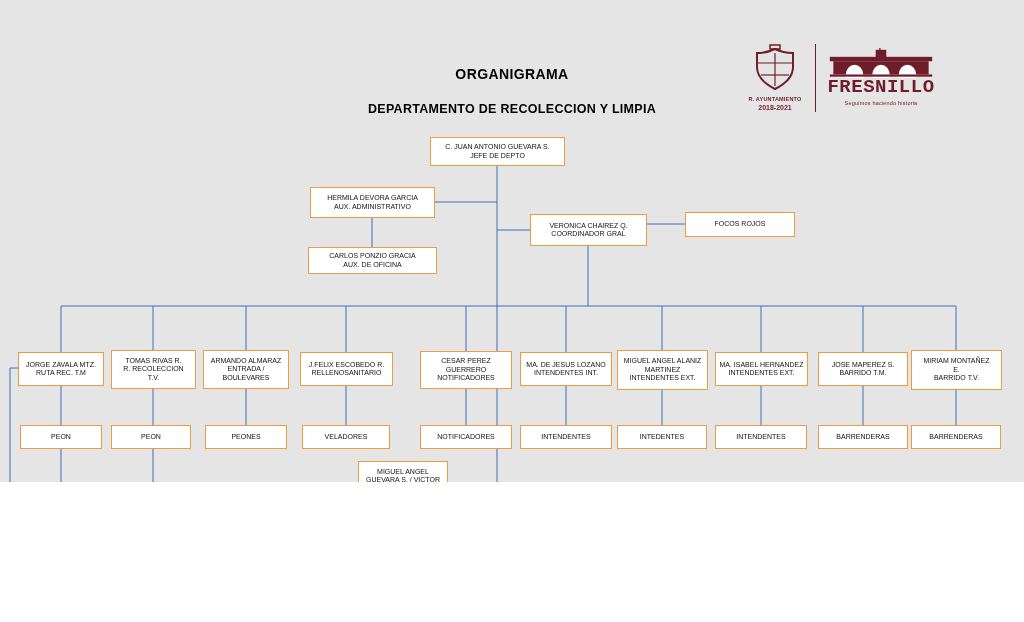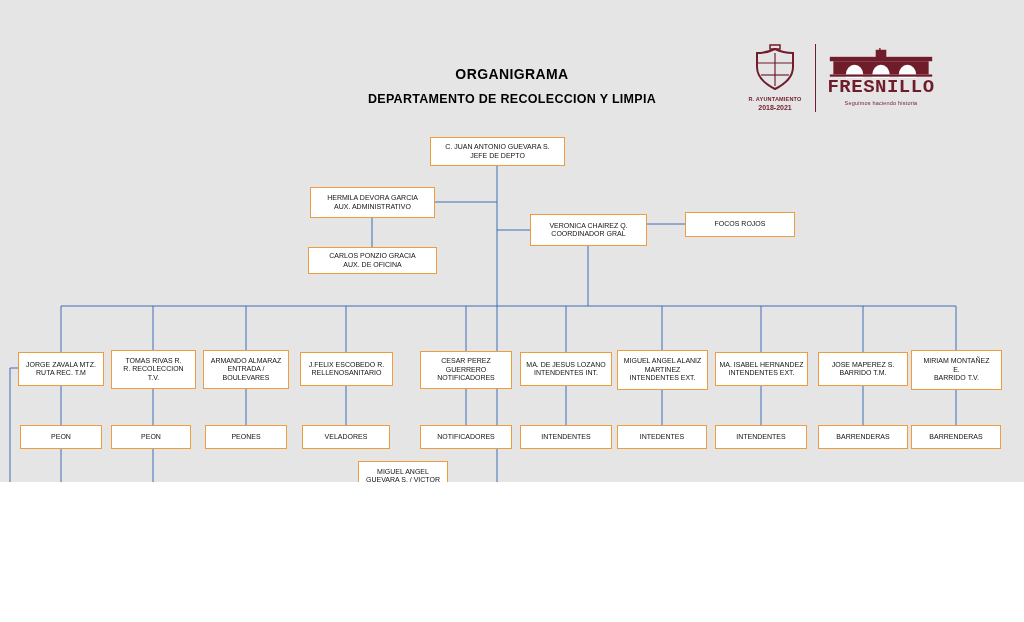--- a/index.html
+++ b/index.html
@@ -5,21 +5,21 @@
   * { margin:0; padding:0; box-sizing:border-box; }
   html,body { background:#ffffff; }
   body { font-family:"Liberation Sans", sans-serif; }
   .stage { position:relative; width:1024px; height:482px; background:#e5e5e5; overflow:hidden; }
 
   .page-title {
     position:absolute; left:0; top:66; width:1024px; text-align:center;
     font-size:14px; font-weight:bold; color:#000; letter-spacing:.4px;
   }
   .page-subtitle {
-    position:absolute; left:0; top:92px; width:1024px; text-align:center;
+    position:absolute; left:0; top:102px; width:1024px; text-align:center;
     font-size:12.5px; font-weight:bold; color:#000; letter-spacing:.3px;
   }
   .page-title { top:66px; }
 
   
   .logo-wrap { position:absolute; left:735px; top:40px; width:210px; height:80px; }
   .crest { position:absolute; left:20px; top:2px; width:40px; height:52px; }
   .crest-cap1 { position:absolute; left:0; top:56px; width:80px; text-align:center;
     font-size:5.5px; color:#701D2B; font-weight:bold; letter-spacing:.2px; }
   .crest-cap2 { position:absolute; left:0; top:64px; width:80px; text-align:center;

